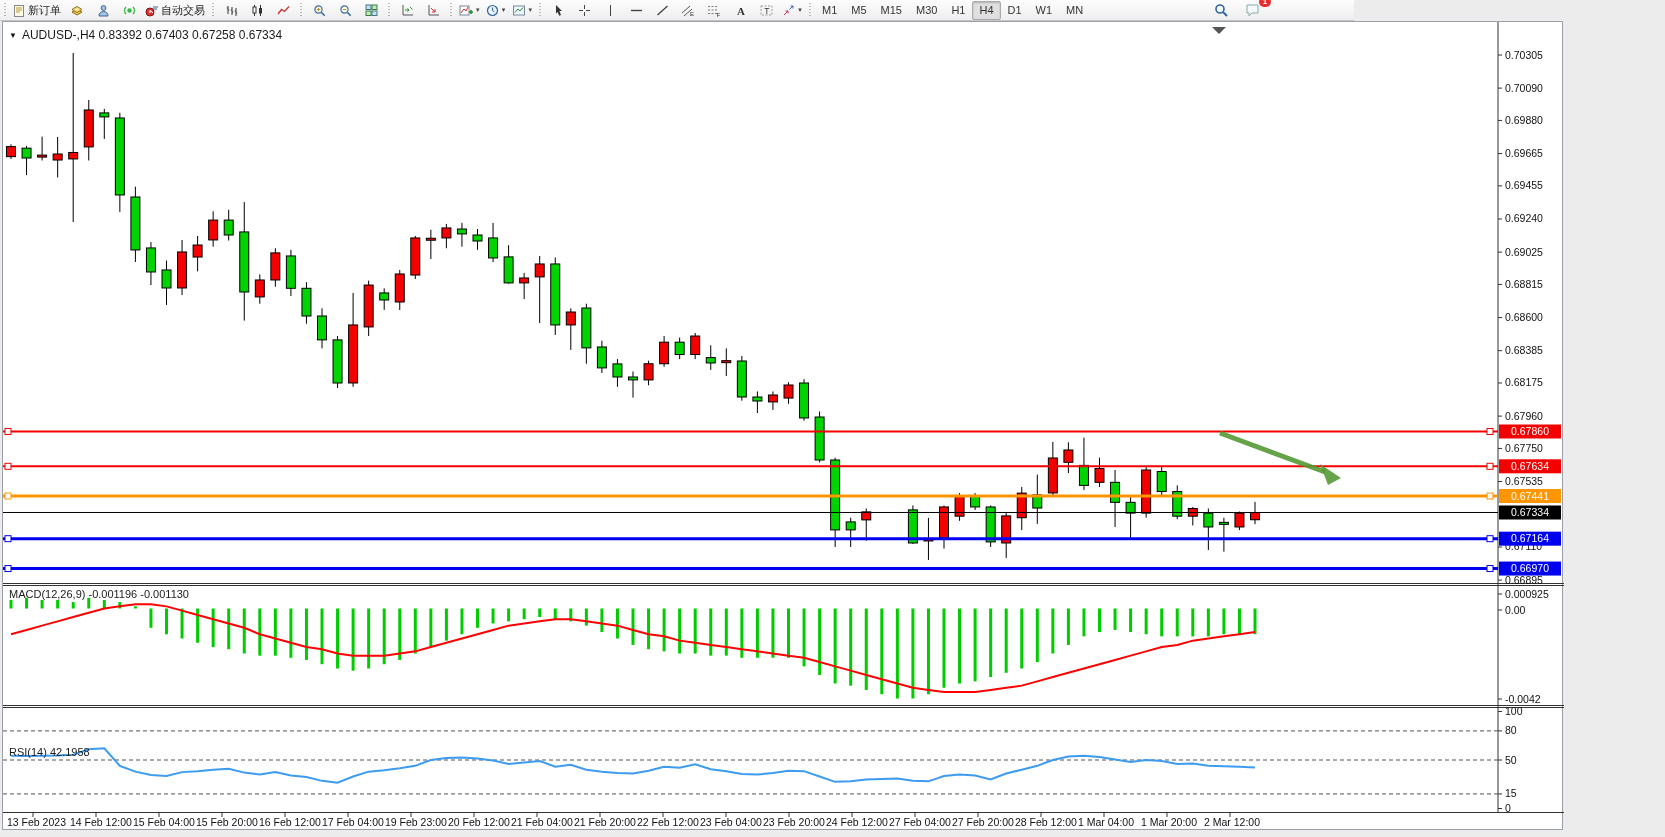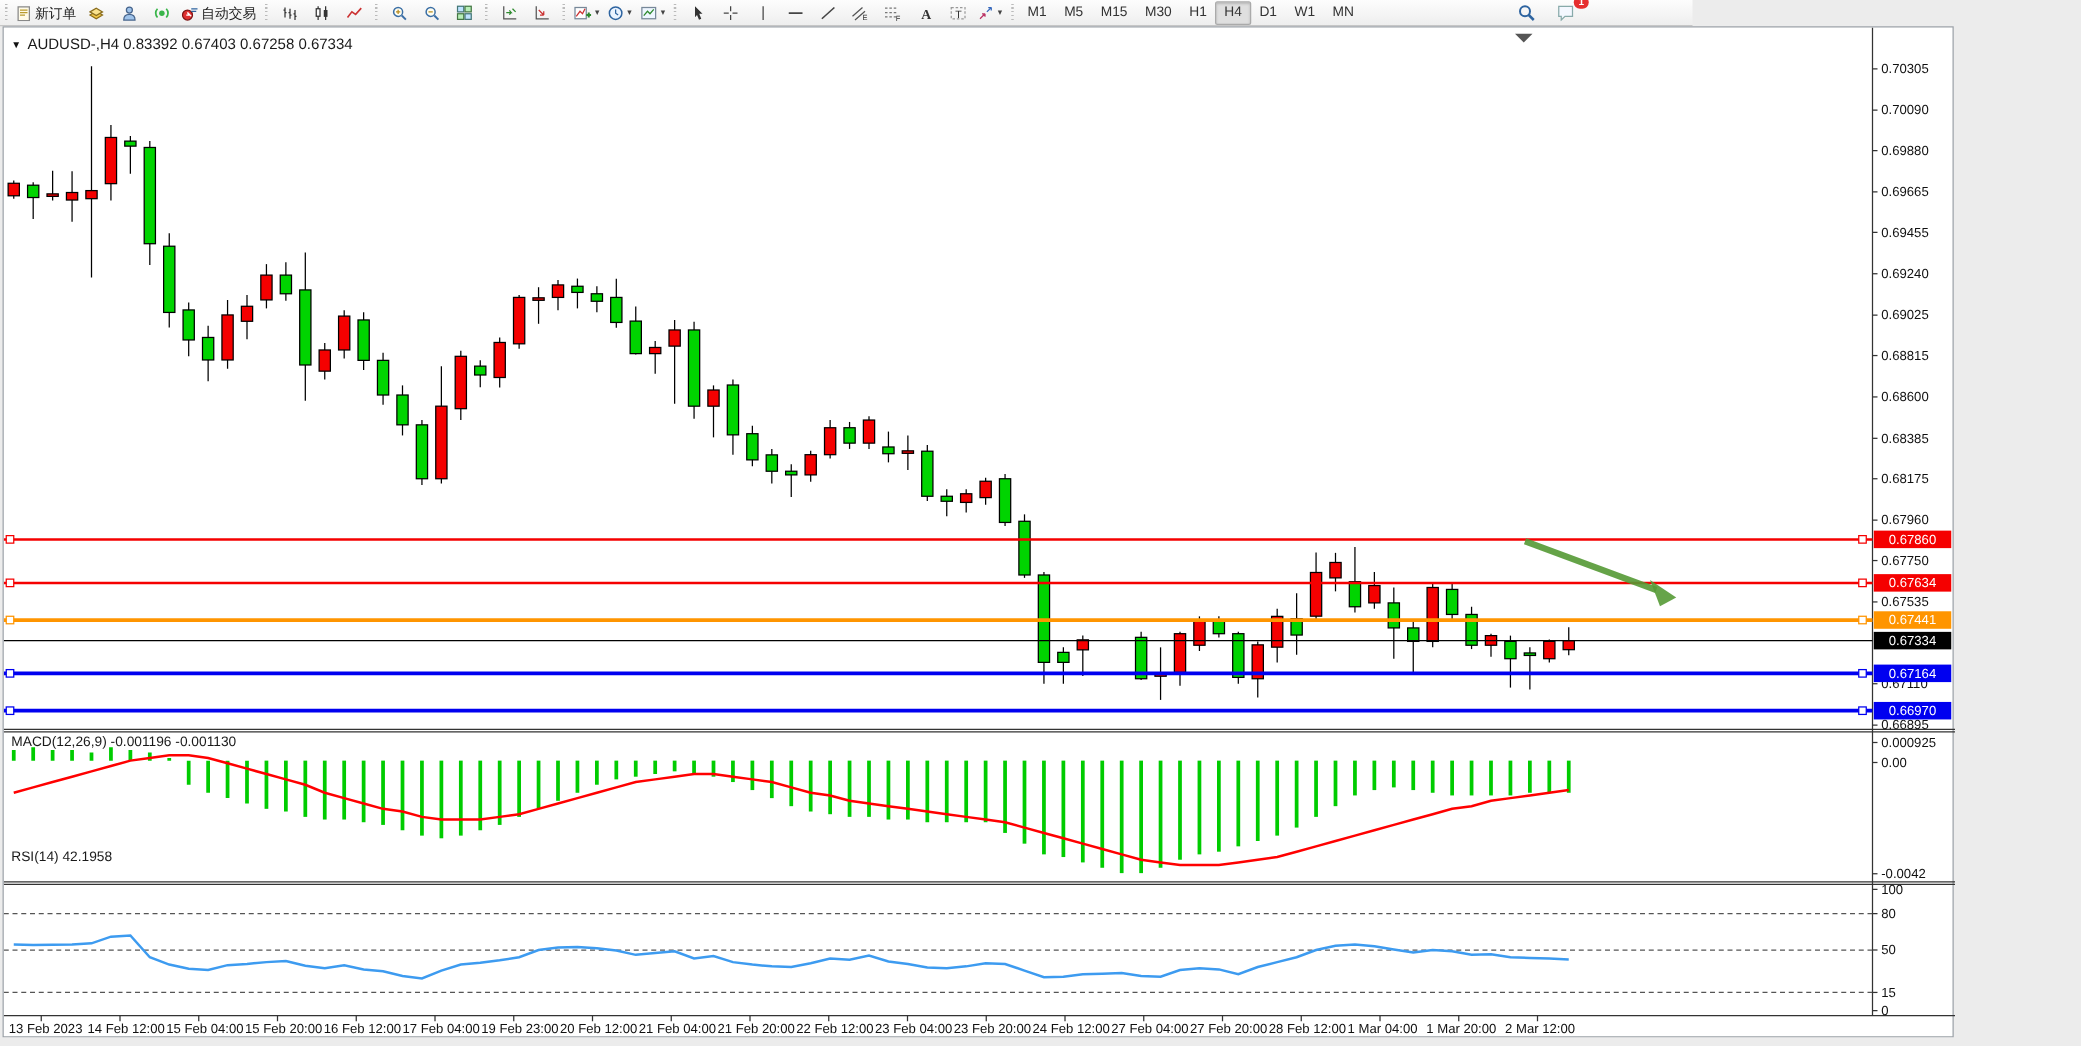--- a/index.html
+++ b/index.html
@@ -23,21 +23,21 @@
   .badge{position:absolute;top:-4px;right:-6px;background:#e62e2e;color:#fff;border-radius:7px;
     font-size:8px;line-height:10px;min-width:10px;text-align:center;padding:0 1px;font-weight:bold;}
   
   #window{position:absolute;left:2px;top:21px;width:1561px;height:809px;background:#fff;
     border:1px solid #9aa0a6;box-sizing:border-box;}
   #chart-svg{position:absolute;left:0;top:0;}
   .overlay-label{position:absolute;color:#1a1a1a;font-size:11px;}
   #chart-title{left:6px;top:6px;display:flex;align-items:center;gap:5px;font-size:12px;}
   #title-caret{font-size:8px;color:#111;}
   #macd-label{left:6px;top:566px;}
-  #rsi-label{left:6px;top:658px;}
+  #rsi-label{left:6px;top:724px;}
   #bottom-strip{position:absolute;left:0;top:830px;width:1665px;height:7px;background:#ececec;}
 </style>
 </head>
 <body>
 
 <div id="toolbar">
     <span class="grip"></span>
     <div class="tb-btn">
       <span>
         <svg width="13" height="13">

